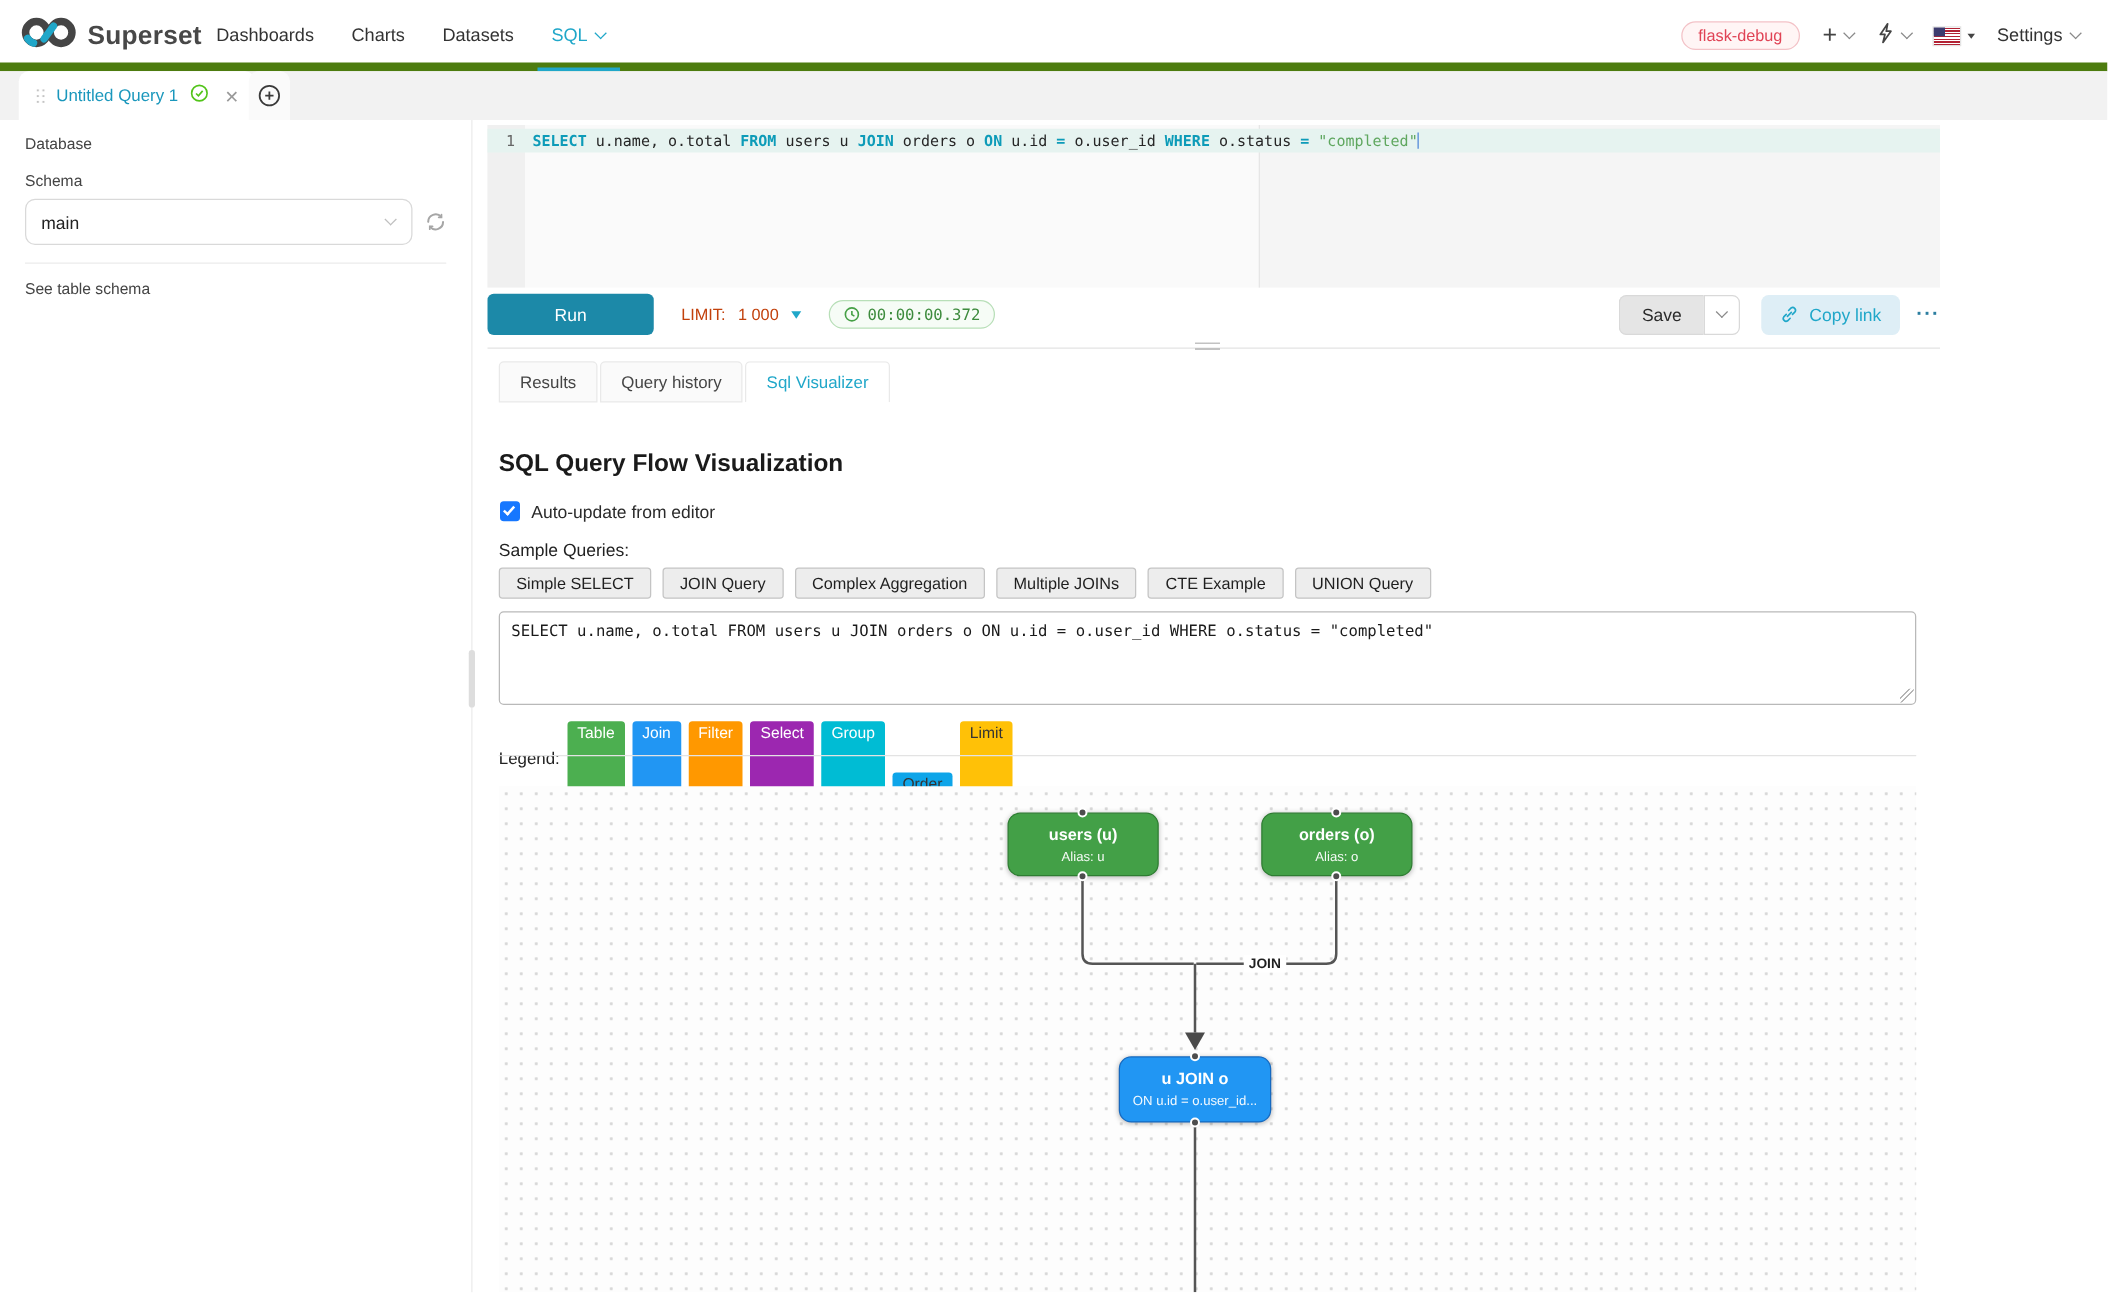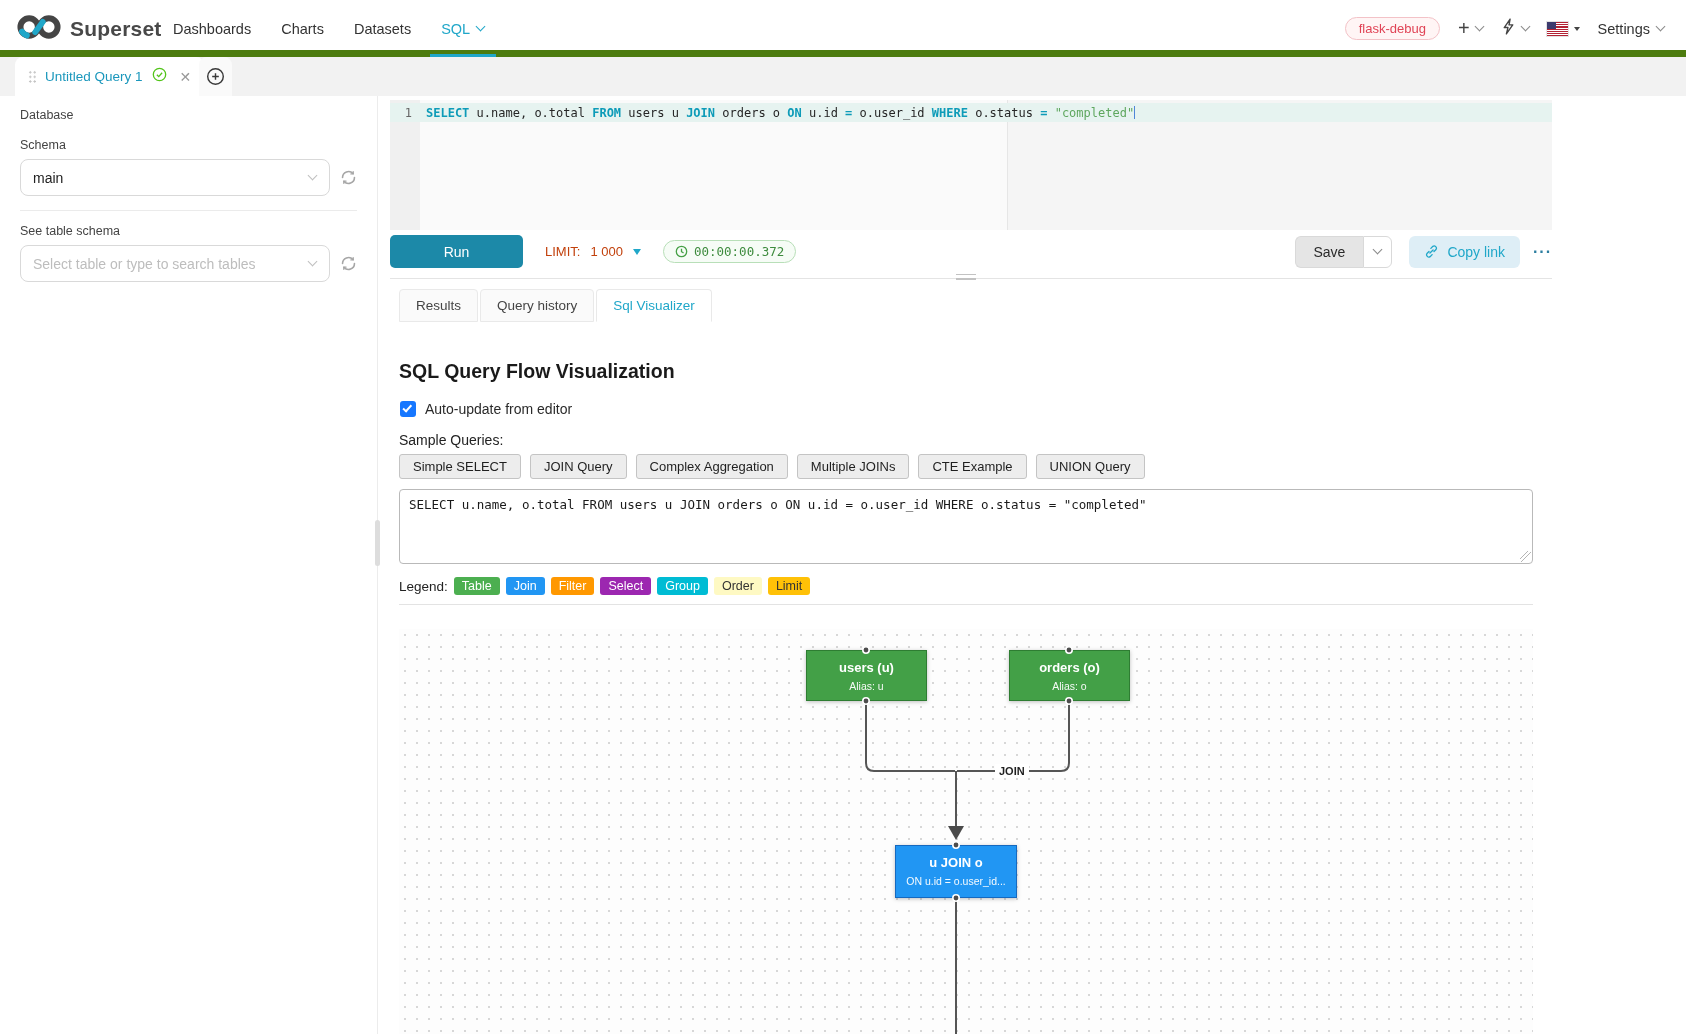--- a/index.html
+++ b/index.html
@@ -95,21 +95,21 @@
   .sample-row { position: absolute; left: 399px; top: 454px; display: flex; gap: 9px; }
   .sbtn { padding: 4px 13px; background: #ededed; border: 1px solid #c4c4c4; border-radius: 3px; font-size: 13px; color: #1f1f1f; }
   .query-ta { position: absolute; left: 399px; top: 489px; width: 1134px; height: 75px; border: 1px solid #b9b9b9; border-radius: 4px; padding: 7px 9px; font: 12.5px "DejaVu Sans Mono", monospace; color: #1a1a1a; resize: none; outline: none; }
   .ta-grip { position: absolute; left: 1520px; top: 551px; width: 11px; height: 11px; background: linear-gradient(135deg, transparent 0 5px, #b5b5b5 5px 6px, transparent 6px 8px, #b5b5b5 8px 9px, transparent 9px); cursor: nwse-resize; }
   .legend-row { position: absolute; left: 399px; top: 577px; display: flex; align-items: center; gap: 6px; font-size: 13.5px; color: #222; }
   .chip { padding: 2px 8px; border-radius: 3px; font-size: 12.5px; }
   .viz-divider { position: absolute; left: 399px; top: 604px; width: 1134px; border-top: 1px solid #e3e3e3; }
 
   
   .canvas { position: absolute; left: 399px; top: 629px; width: 1134px; height: 405px; background: #fdfdfd; background-image: radial-gradient(circle, #d7d7d7 1.1px, transparent 1.2px); background-size: 12px 12px; overflow: hidden; }
-  .fnode { position: absolute; border: 1px solid; border-radius: 0; color: #fff; text-align: center; box-shadow: 0 1px 4px rgba(0,0,0,.25); z-index: 1; cursor: grab; }
+  .fnode { position: absolute; border: 1px solid; border-radius: 10px; color: #fff; text-align: center; box-shadow: 0 1px 4px rgba(0,0,0,.25); z-index: 1; cursor: grab; }
   .fnode .t { font-size: 13px; font-weight: bold; margin-top: 9px; }
   .fnode .s { font-size: 10.5px; margin-top: 5px; opacity: .95; }
   #node-users { left: 407px; top: 21px; width: 121px; height: 51px; }
   #node-orders { left: 610px; top: 21px; width: 121px; height: 51px; }
   #node-join { left: 496px; top: 216px; width: 122px; height: 53px; }
   .edges { position: absolute; left: 0; top: 0; z-index: 2; pointer-events: none; }
   .edge-label { position: absolute; left: 596px; top: 135px; z-index: 3; background: #fff; padding: 1px 4px; font-size: 11px; font-weight: bold; color: #1f1f1f; }
 </style>
 </head>
 <body>
@@ -202,32 +202,20 @@
       <svg width="17" height="17" viewBox="0 0 16 16" fill="none" stroke="#a6a6a6" stroke-width="1.5" stroke-linecap="round">
         <path d="M13.6 8 a5.6 5.6 0 0 1 -9.8 3.7 M2.4 8 a5.6 5.6 0 0 1 9.8 -3.7"></path>
         <path d="M12.4 2.5 v2.1 h-2.1 M3.6 13.5 v-2.1 h2.1" stroke-width="1.3"></path>
       </svg>
     </span>
   </div>
 
   <hr class="sb-divider">
 
   <div class="sb-label">See table schema</div>
-  <div class="sb-row">
-    <div class="sb-select">
-      <input class="sb-input" placeholder="Select table or type to search tables" style="">
-      <span class="chev"></span>
-    </div>
-    <span class="sync-btn">
-      <svg width="17" height="17" viewBox="0 0 16 16" fill="none" stroke="#a6a6a6" stroke-width="1.5" stroke-linecap="round">
-        <path d="M13.6 8 a5.6 5.6 0 0 1 -9.8 3.7 M2.4 8 a5.6 5.6 0 0 1 9.8 -3.7"></path>
-        <path d="M12.4 2.5 v2.1 h-2.1 M3.6 13.5 v-2.1 h2.1" stroke-width="1.3"></path>
-      </svg>
-    </span>
-  </div>
   <div class="sb-resizer"></div>
 </div>
 
 <div class="editor">
   <div class="pm-zone"></div>
   <div class="gutter"></div>
   <div class="active-line"></div>
   <div class="line-no">1</div>
   <div class="code-line"><span class="tk-kw">SELECT</span><span class="tk-id"> u.name, o.total </span><span class="tk-kw">FROM</span><span class="tk-id"> users u </span><span class="tk-kw">JOIN</span><span class="tk-id"> orders o </span><span class="tk-kw">ON</span><span class="tk-id"> u.id </span><span class="tk-op">=</span><span class="tk-id"> o.user_id </span><span class="tk-kw">WHERE</span><span class="tk-id"> o.status </span><span class="tk-op">=</span><span class="tk-id"> </span><span class="tk-str">"completed"</span><span class="cursor"></span></div>
 </div>
@@ -294,21 +282,21 @@
 <div class="ta-grip"></div>
 
 <div class="legend-row">
   <span>Legend:</span>
   <span style="display:flex;gap:6px">
       <span class="chip" style="background: rgb(76, 175, 80); color: rgb(255, 255, 255);">Table</span>
       <span class="chip" style="background: rgb(33, 150, 243); color: rgb(255, 255, 255);">Join</span>
       <span class="chip" style="background: rgb(255, 152, 0); color: rgb(255, 255, 255);">Filter</span>
       <span class="chip" style="background: rgb(156, 39, 176); color: rgb(255, 255, 255);">Select</span>
       <span class="chip" style="background: rgb(0, 188, 212); color: rgb(255, 255, 255);">Group</span>
-      <span class="chip" style="background: #fef9c3; color: rgb(51, 51, 51);">Order</span>
+      <span class="chip" style="background: #0ea5e9; color: rgb(51, 51, 51); margin-top: 41px;">Order</span>
       <span class="chip" style="background: rgb(255, 193, 7); color: rgb(51, 51, 51);">Limit</span>
     </span>
 </div>
 
 <div class="viz-divider"></div>
 
 <div class="canvas">
   <svg class="edges" width="1134" height="405">
     <g fill="none" stroke="#555" stroke-width="2">
       <path d="M467 72 V134 Q467 142 475 142 H556"></path>

